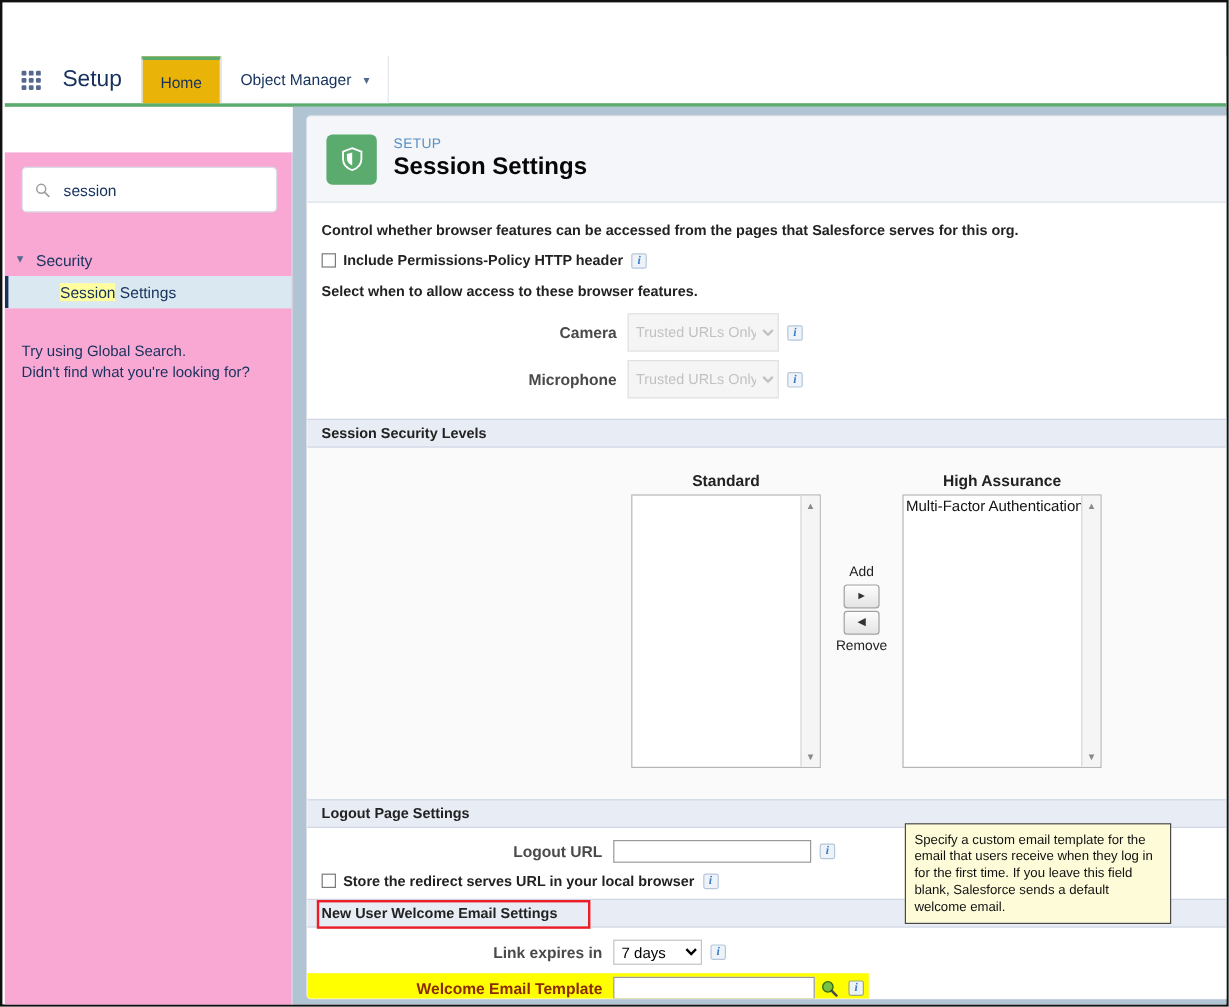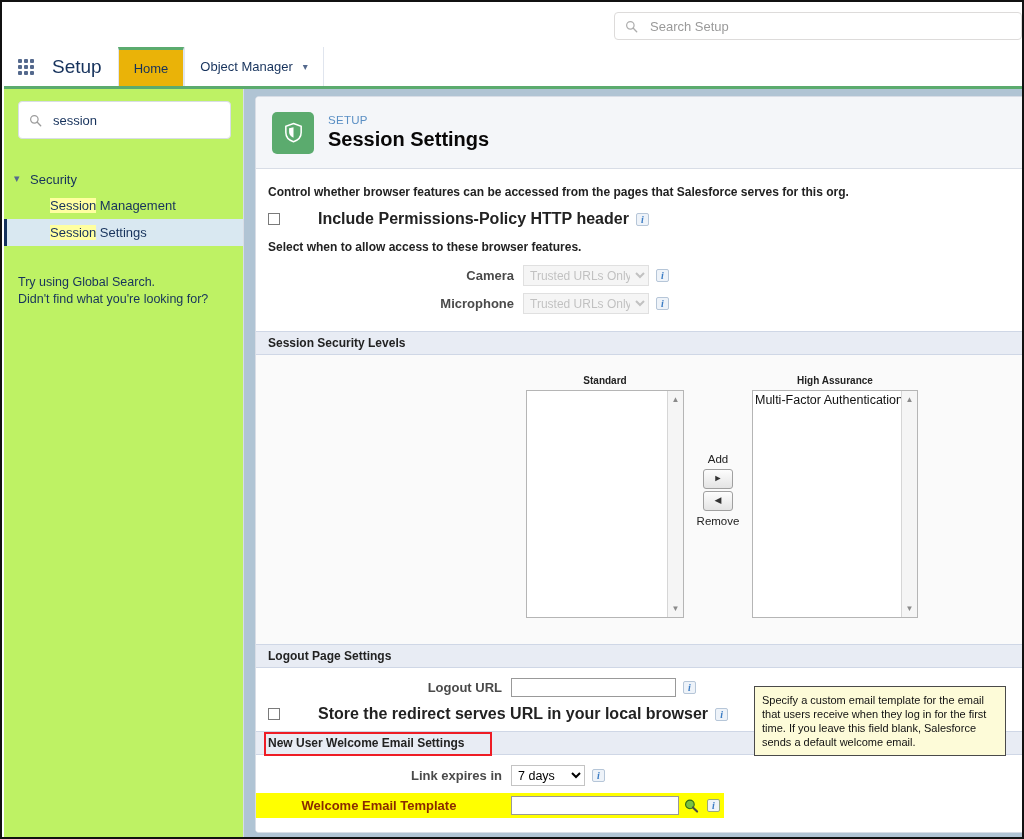--- a/index.html
+++ b/index.html
@@ -130,24 +130,25 @@
   .body-wrap {
     position: absolute;
     left: 2px; top: 87px;
     width: 1018px;
     height: 750px;
     display: flex;
   }
   .sidebar {
     width: 240px;
     flex: 0 0 auto;
-    background: #bef264;
+    background: #f9a8d4;
     border-right: 1px solid #d8dde6;
     box-sizing: border-box;
     padding-top: 9px;
+    margin-top: 38px;
   }
   .side-search {
     margin: 3px 12px 0 14px;
     height: 38px;
     box-sizing: border-box;
     border: 1px solid #d8dde6;
     border-radius: 4px;
     background: #fff;
     display: flex;
     align-items: center;
@@ -267,21 +268,21 @@
     margin: 0 0 12px 0;
   }
   .chkbox {
     width: 12px; height: 12px;
     border: 1px solid #7a7a7a;
     background: #fff;
     box-sizing: border-box;
     margin-right: 6px;
     flex: 0 0 auto;
   }
-  .chklabel { font-size: 16px; color: #222; font-weight: bold; margin-left: 32px; }
+  .chklabel { font-size: 12px; color: #222; font-weight: bold; }
   .infoi {
     display: inline-block;
     width: 13px; height: 13px;
     line-height: 12px;
     text-align: center;
     font-size: 10px;
     font-style: italic;
     font-weight: bold;
     font-family: "Liberation Serif", serif;
     color: #3b7cc4;
@@ -309,21 +310,21 @@
     padding-right: 9px;
     font-size: 13px;
     font-weight: bold;
     color: #4a4a4a;
     box-sizing: border-box;
     flex: 0 0 auto;
   }
   select.sf-select {
     font-family: "Liberation Sans", sans-serif;
     font-size: 12px;
-    height: 21px;
+    height: 32px;
     box-sizing: border-box;
     border: 1px solid #c4c4c4;
     background: #fbfbfb;
     color: #222;
     padding: 0 2px;
   }
   select.sf-select[disabled] {
     color: #a8a8a8;
     background: #f2f2f2;
     border-color: #d4d4d4;
@@ -355,21 +356,21 @@
 
   
   .duallist {
     display: flex;
     align-items: flex-start;
     padding: 8px 0 12px 0;
   }
   .dl-col { flex: 0 0 auto; }
   .dl-col .dl-title {
     text-align: center;
-    font-size: 10px;
+    font-size: 13px;
     font-weight: bold;
     color: #222;
     margin-bottom: 4px;
   }
   .listbox {
     width: 158px;
     height: 228px;
     border: 1px solid #b5b5b5;
     background: #fff;
     box-sizing: border-box;
@@ -444,34 +445,34 @@
   }
   .txtinput.longer { width: 168px; }
 
   
   .hl-row {
     background: #ffff00;
     display: inline-flex;
     align-items: center;
     padding: 3px 4px 3px 0;
   }
-  .hl-row .field-label { color: #8a2b00; text-align: center; }
+  .hl-row .field-label { color: #8a2b00; }
   .lookup-icon {
     width: 17px; height: 16px;
     margin-left: 4px;
     cursor: pointer;
     flex: 0 0 auto;
   }
 
   
   .tooltip {
     position: absolute;
     left: 752px;
     top: 684px;
-    width: 252px;
+    width: 222px;
     background: #fdfbd8;
     border: 1px solid #4a4a4a;
     font-size: 11px;
     line-height: 14px;
     color: #111;
     padding: 6px 7px;
     box-sizing: border-box;
     font-family: "Liberation Sans", sans-serif;
     z-index: 30;
   }
@@ -484,29 +485,20 @@
     align-items: center;
     justify-content: center;
     margin-top: 10px;
   }
 </style>
 </head>
 <body>
 
 <div class="page">
 
-  <div class="globalsearch-bar">
-    <div class="search-setup-box">
-      <svg class="magnifier" viewBox="0 0 16 16">
-        <circle cx="6.6" cy="6.6" r="4.6" fill="none" stroke="#6b6b6b" stroke-width="1.5"></circle>
-        <line x1="10.2" y1="10.2" x2="14.4" y2="14.4" stroke="#6b6b6b" stroke-width="1.7" stroke-linecap="round"></line>
-      </svg>
-      <span class="ph">Search Setup</span>
-    </div>
-  </div>
 
   <div class="setup-bar">
     <div class="app-launcher">
       <span class="grid-icon">
         <i></i>
           <i></i>
           <i></i>
           <i></i>
           <i></i>
           <i></i>
@@ -533,23 +525,20 @@
           <circle cx="6.6" cy="6.6" r="4.6" fill="none" stroke="#5a5a5a" stroke-width="1.5"></circle>
           <line x1="10.2" y1="10.2" x2="14.4" y2="14.4" stroke="#5a5a5a" stroke-width="1.7" stroke-linecap="round"></line>
         </svg>
         <span class="val">session</span>
       </div>
 
       <div class="side-tree">
         <div class="tree-group">
           <span class="tchev">▾</span>
           <span class="tlabel">Security</span>
-        </div>
-        <div class="tree-item">
-          <mark>Session</mark><span> Management</span>
         </div>
         <div class="tree-item selected">
           <mark>Session</mark><span> Settings</span>
         </div>
       </div>
 
       <div class="side-note">
         <div>Try using Global Search.</div>
         <div>Didn't find what you're looking for?</div>
       </div>

